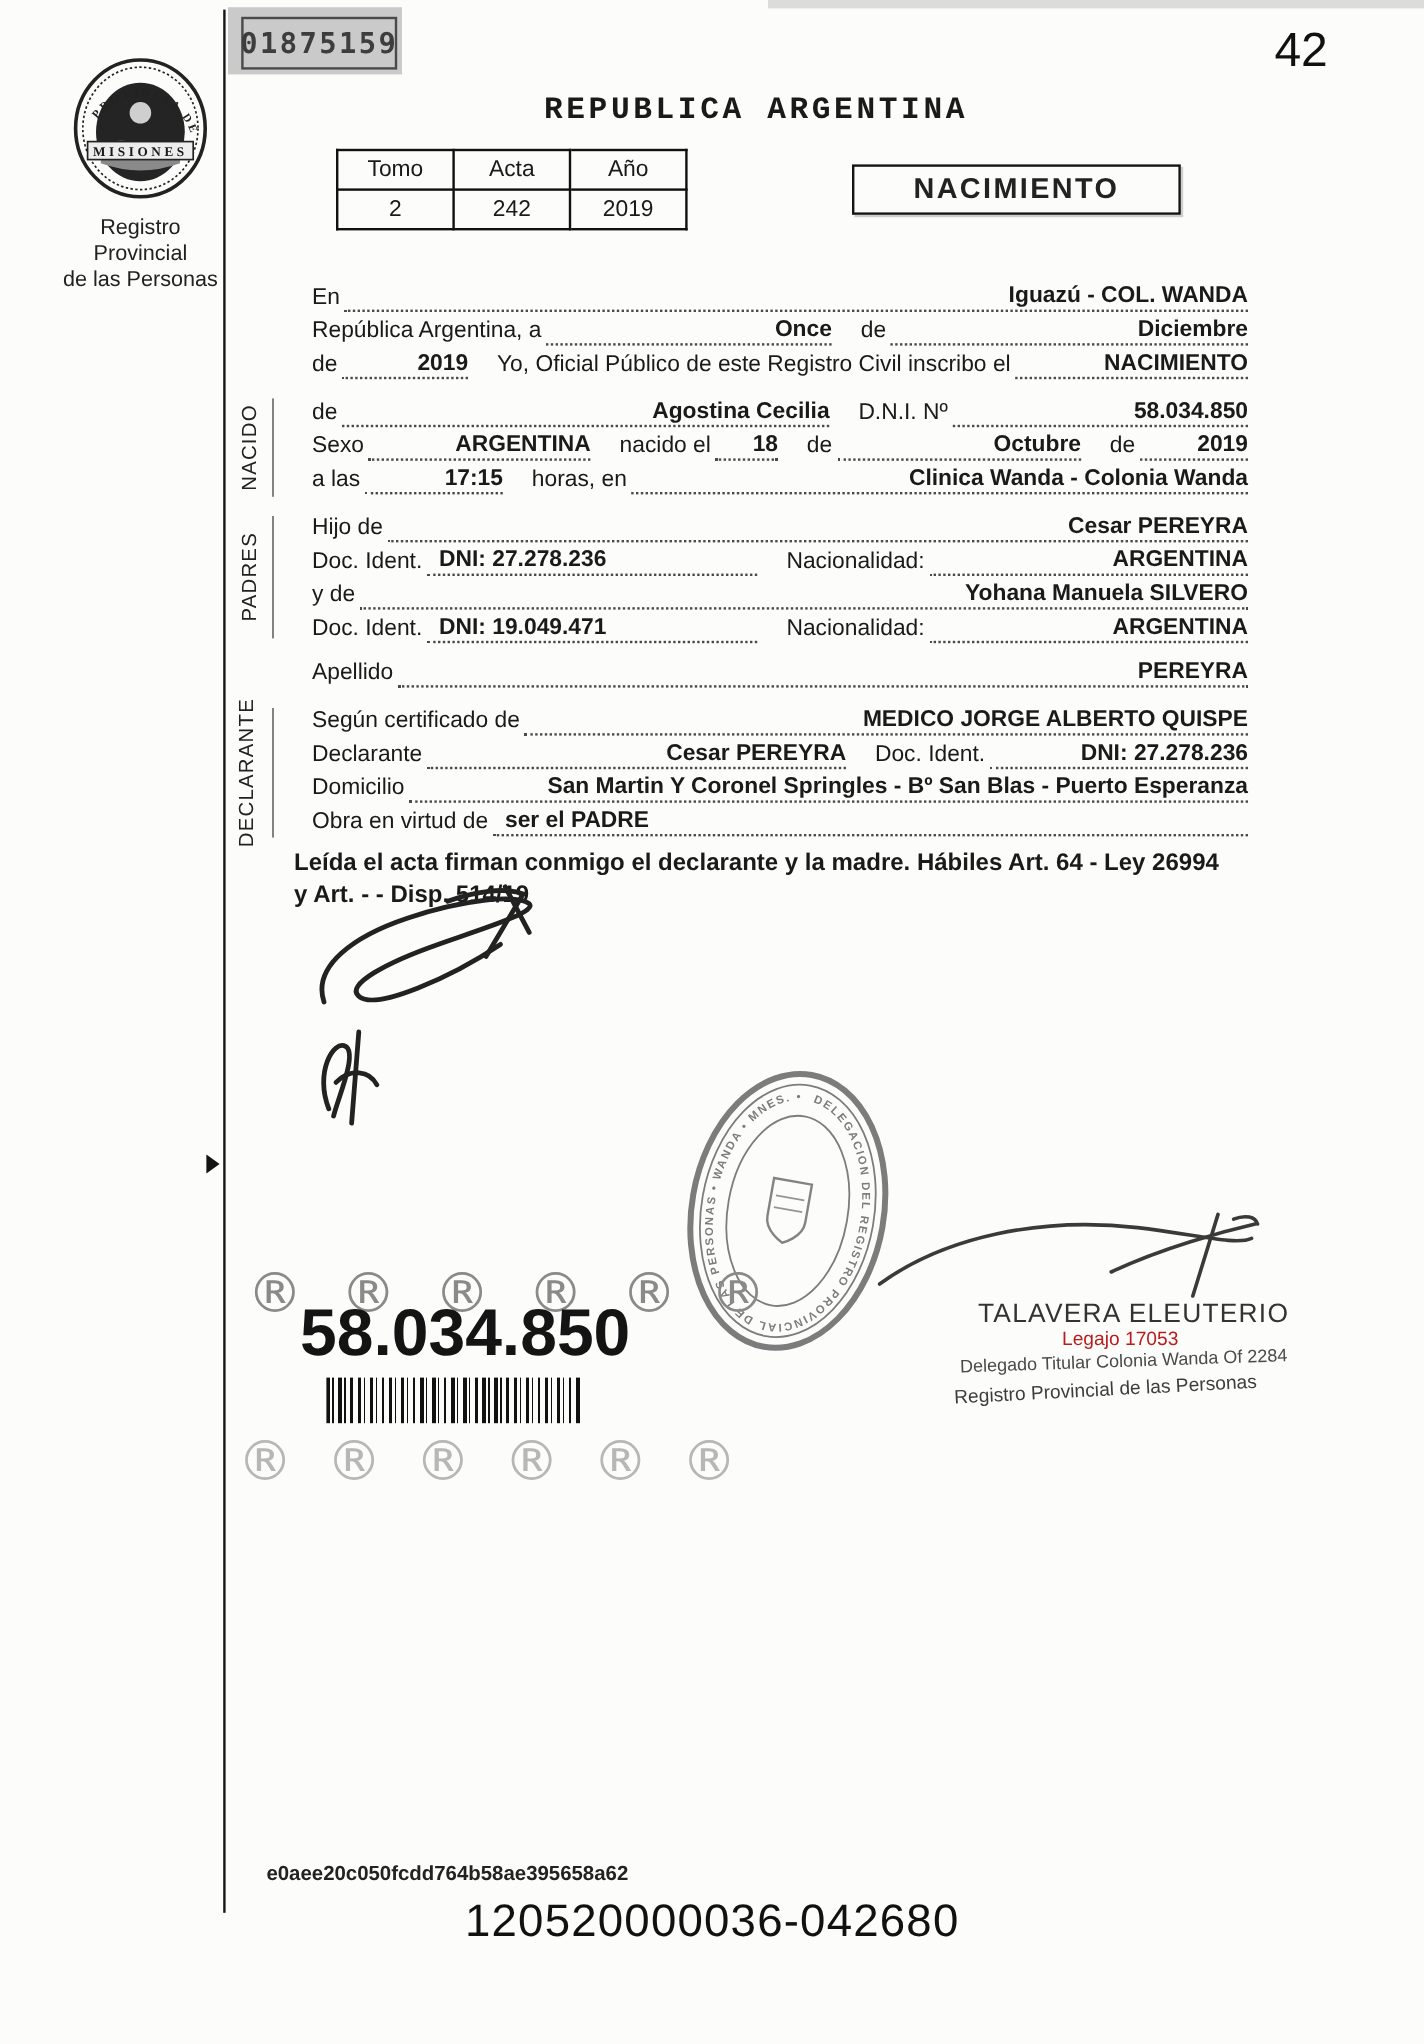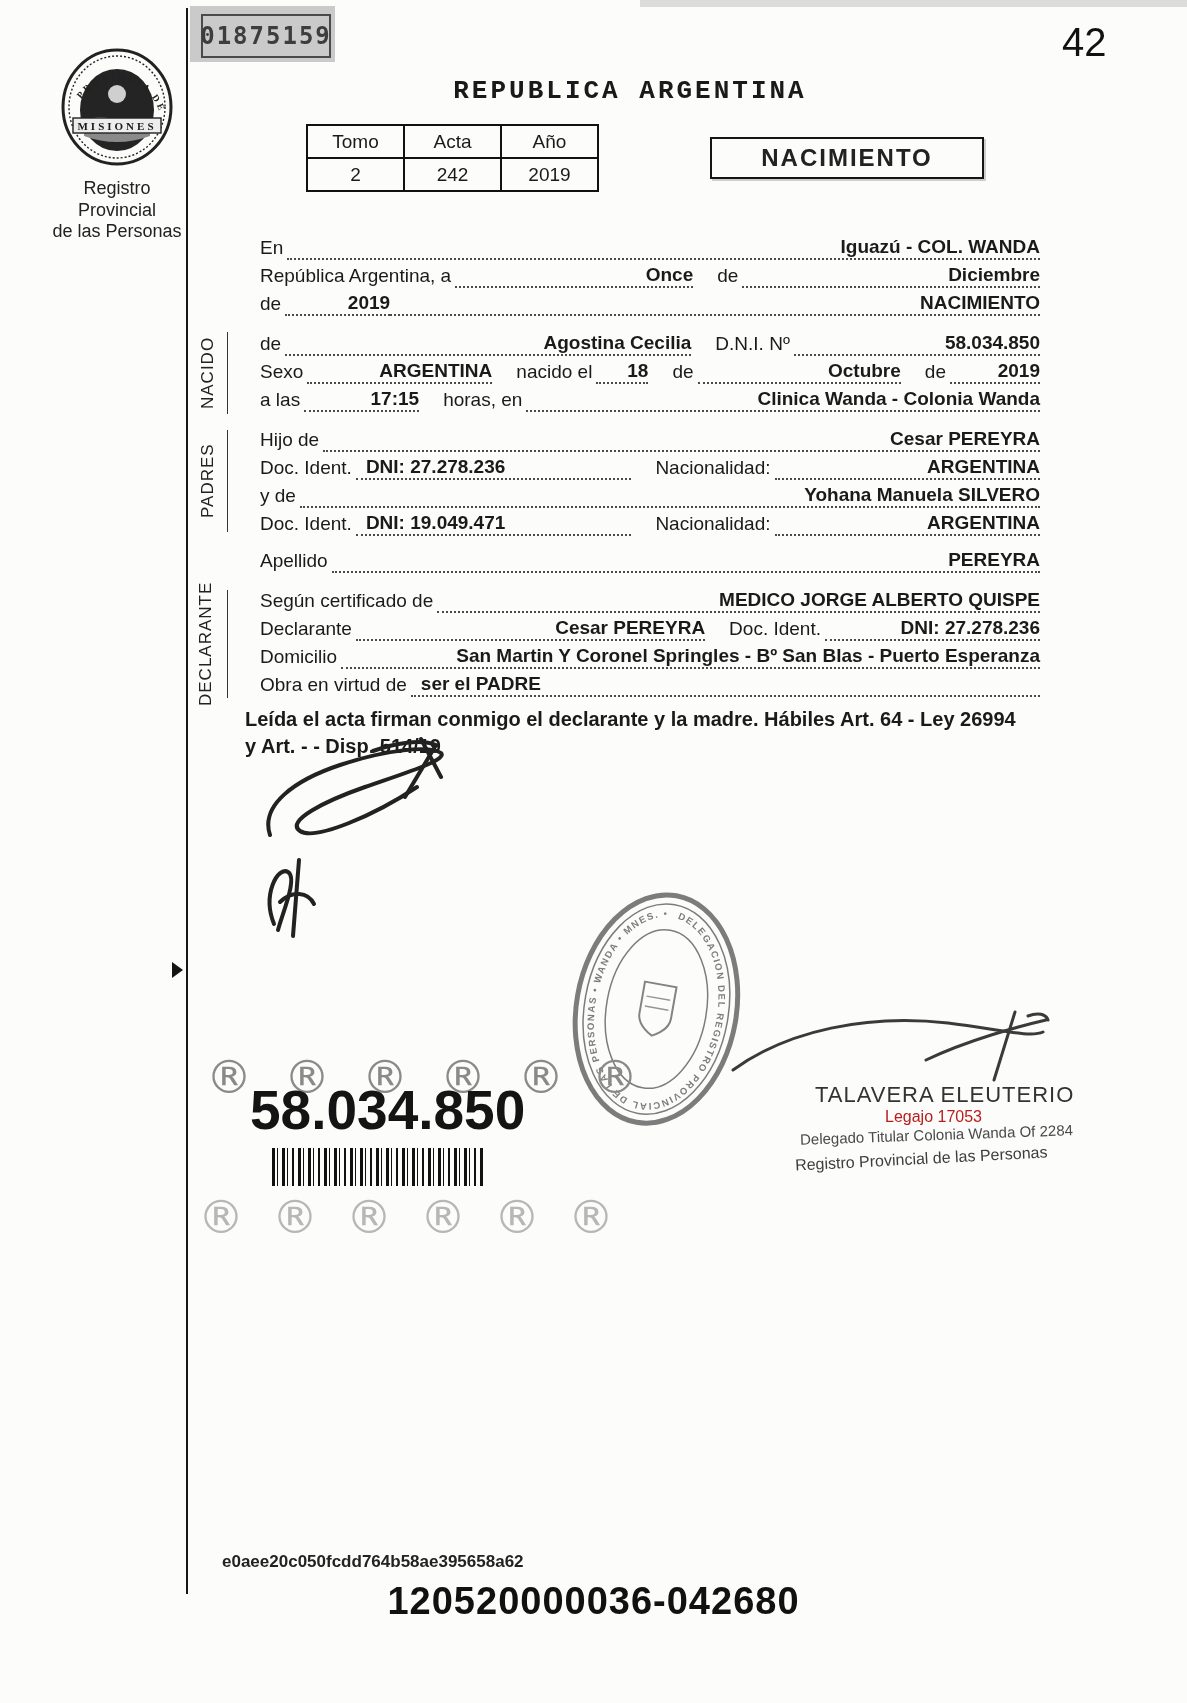--- a/index.html
+++ b/index.html
@@ -22,21 +22,21 @@
     display:flex; align-items:center; justify-content:center;
     font-family:"DejaVu Sans Mono", monospace; font-weight:bold; font-size:24px;
     letter-spacing:2px; color:#3d3d3d; }
   .page-number { left:1062px; top:20px; font-size:40px; color:#111; }
   .doc-title { left:250px; top:76px; width:760px; text-align:center;
     font-family:"Liberation Mono", monospace; font-weight:bold; font-size:26px; letter-spacing:3px; }
 
   .emblem-wrap { left:52px; top:48px; width:130px; text-align:center; }
   .emblem-caption { margin-top:4px; font-size:18px; line-height:1.2; color:#222; }
 
-  table.record { position:absolute; left:280px; top:124px; border-collapse:collapse;margin-left:26px; }
+  table.record { position:absolute; left:280px; top:124px; border-collapse:collapse; }
   table.record td { border:2px solid #111; width:95px; height:31px; text-align:center;
     font-size:19px; padding:0; }
 
   .type-box { left:710px; top:137px; width:270px; height:38px; border:2px solid #151515;
     box-shadow:2px 2px 0 rgba(0,0,0,.18);
     display:flex; align-items:center; justify-content:center;
     font-size:24px; font-weight:bold; letter-spacing:2px; color:#222; }
 
   
   .frow { position:absolute; left:240px; width:800px; height:30px;
@@ -73,21 +73,21 @@
       #111 15px 16px, transparent 16px 20px,
       #111 20px 22px, transparent 22px 26px); }
 
   .signer-name { left:815px; top:1082px; font-size:22px; letter-spacing:1px; color:#333; }
   .signer-legajo { left:885px; top:1108px; font-size:16px; color:#b91c1c; }
   .signer-role { left:800px; top:1126px; font-size:15px; color:#4a4a4a; transform:rotate(-2deg); }
   .signer-org { left:795px; top:1150px; font-size:16px; color:#3d3d3d; transform:rotate(-3deg); }
 
   .bottom-hash { left:222px; top:1552px; font-size:17px; font-weight:bold; color:#222; }
   .bottom-code { left:0; top:1580px; width:1187px; text-align:center;
-    font-size:38px; letter-spacing:1px; color:#111;font-weight:bold; }
+    font-size:38px; letter-spacing:1px; color:#111; }
 </style>
 </head>
 <body>
 
 <div class="page">
 
   <div class="abs smudge-topleft"></div>
   <div class="abs smudge-topright"></div>
   <div class="abs margin-rule"></div>
   <div class="abs tri-artifact"></div>
@@ -141,20 +141,21 @@
   <div class="frow" style="top:258px">
     <span class="lbl">República Argentina, a</span>
     <span class="fill f1">Once</span>
     <span class="lbl pre">de</span>
     <span class="fill" style="flex:1.25">Diciembre</span>
   </div>
 
   <div class="frow" style="top:286px">
     <span class="lbl">de</span>
     <span class="fill" style="width:105px">2019</span>
+    <span class="lbl pre">Yo, Oficial Público de este Registro Civil inscribo el</span>
     <span class="fill f1">NACIMIENTO</span>
   </div>
 
   <div class="frow" style="top:326px">
     <span class="lbl">de</span>
     <span class="fill" style="flex:1.65">Agostina Cecilia</span>
     <span class="lbl pre">D.N.I. Nº</span>
     <span class="fill f1">58.034.850</span>
   </div>
 

